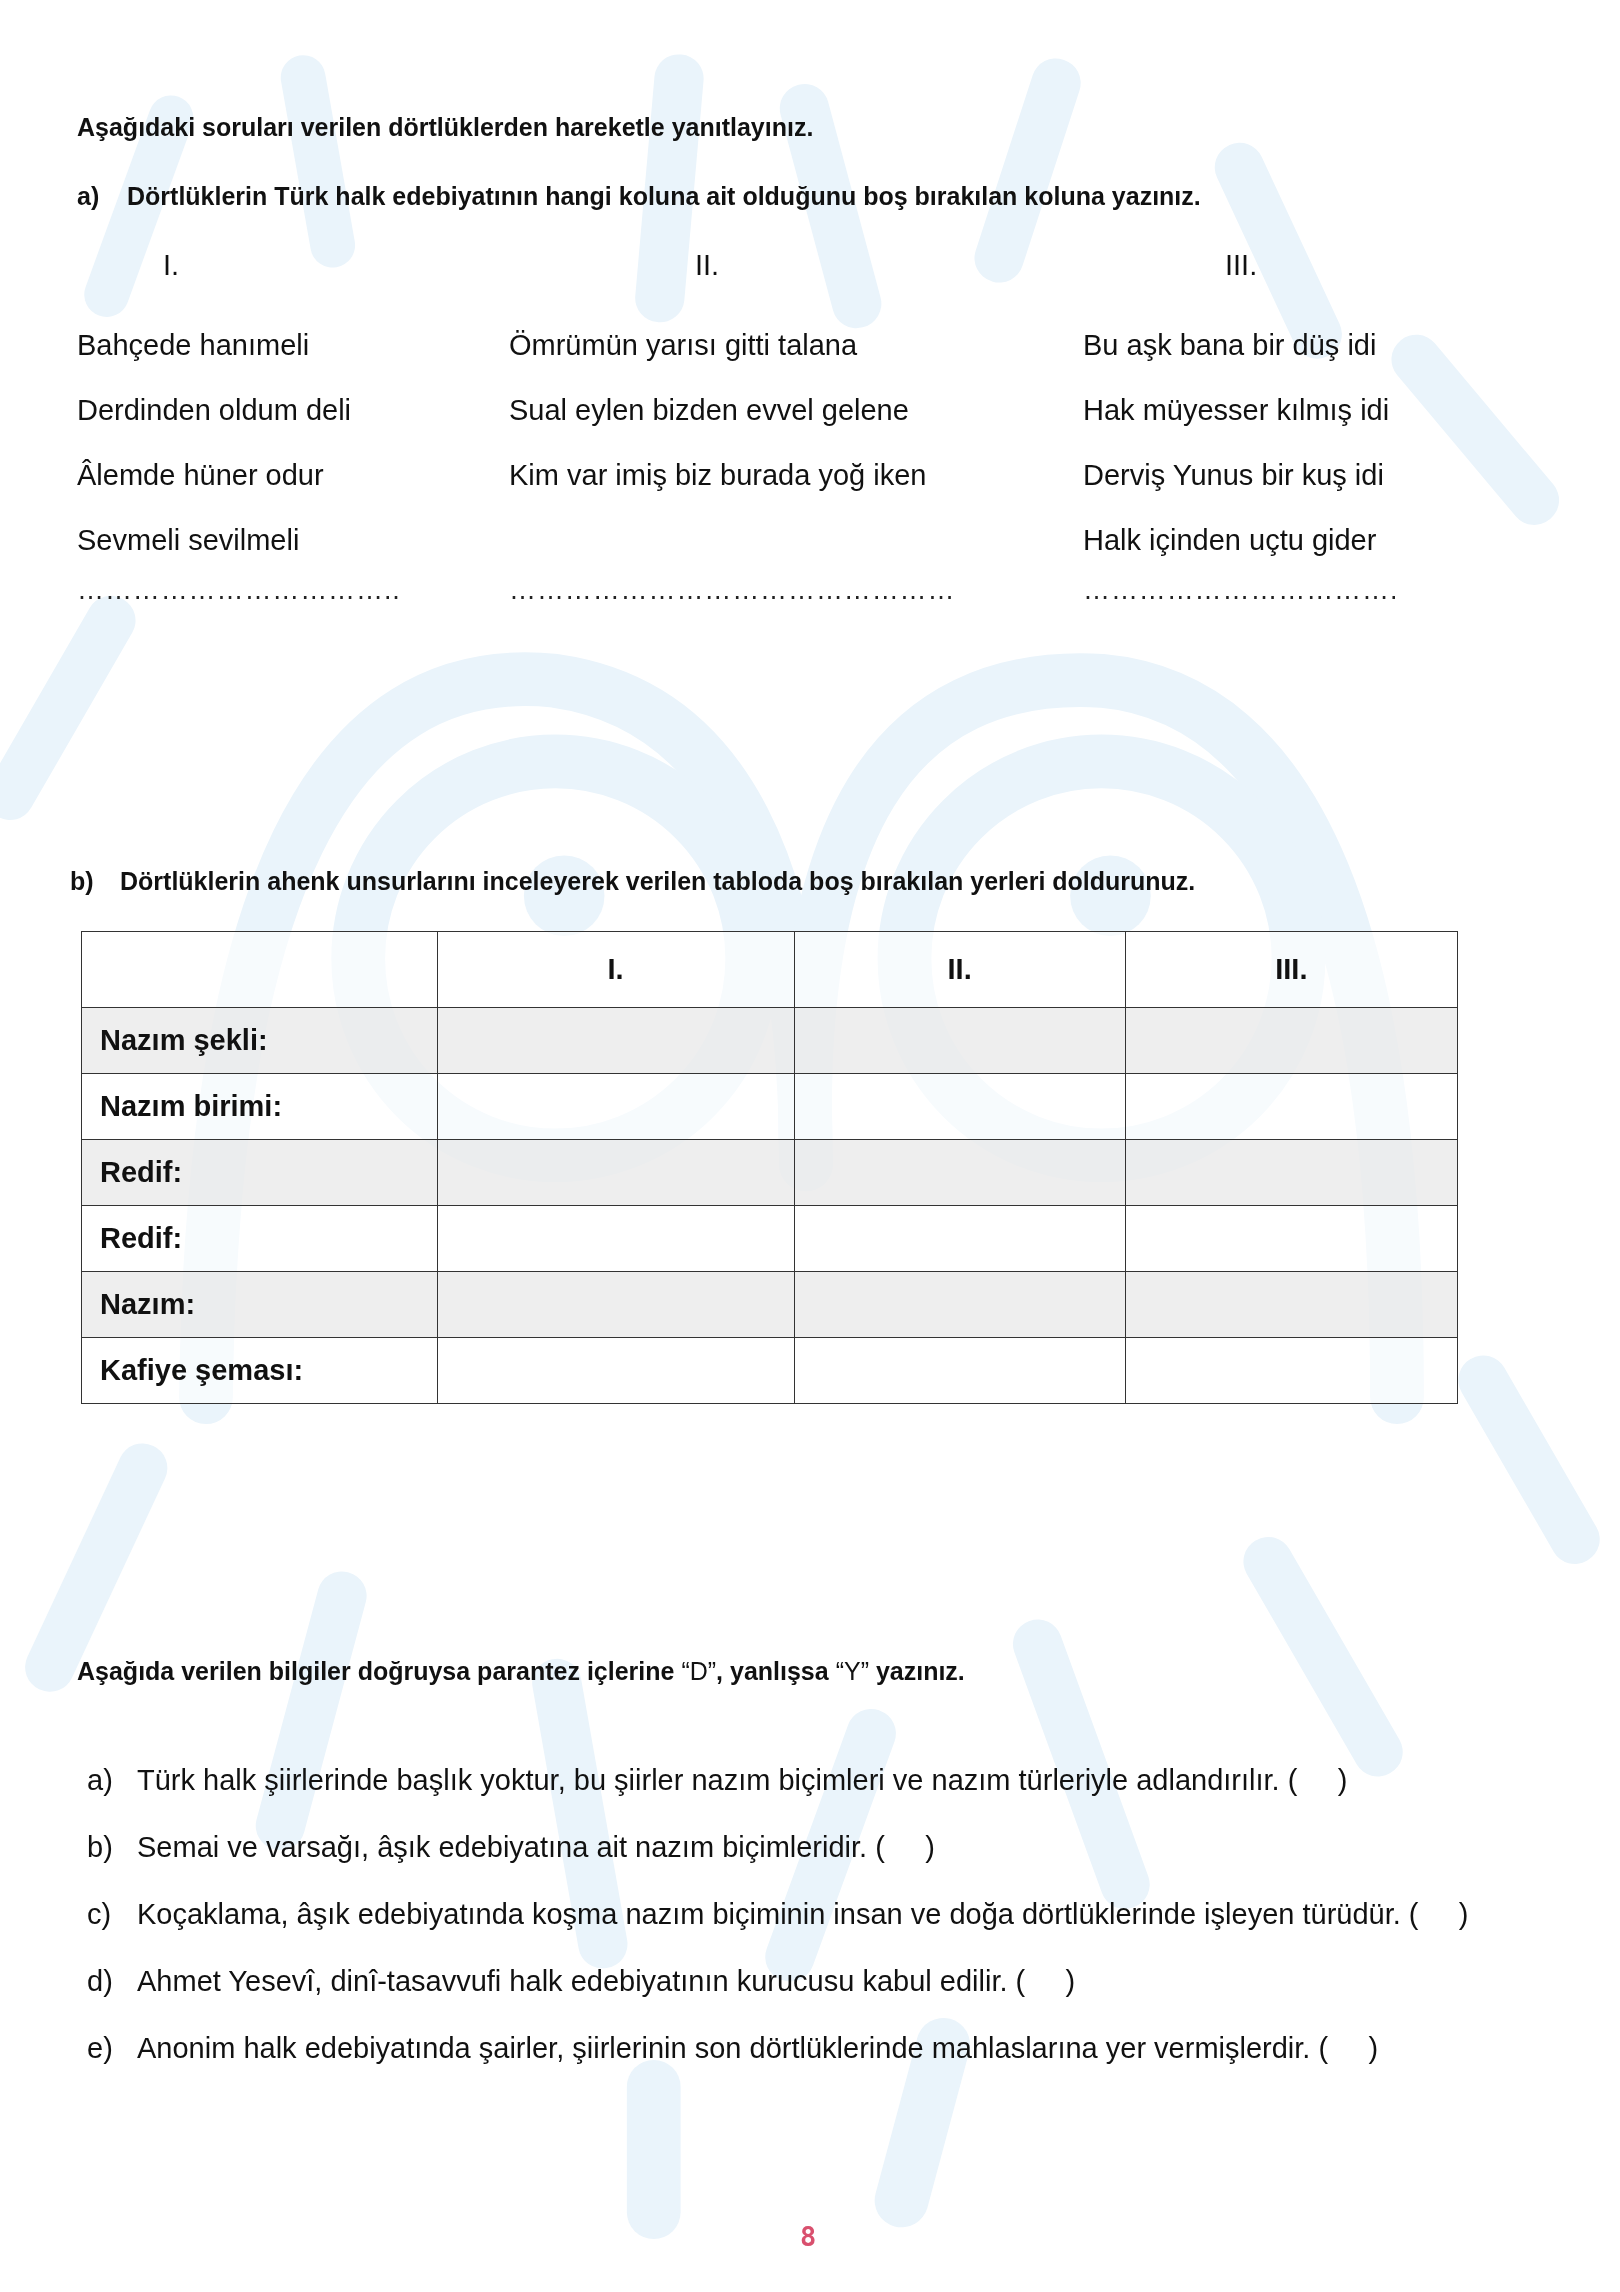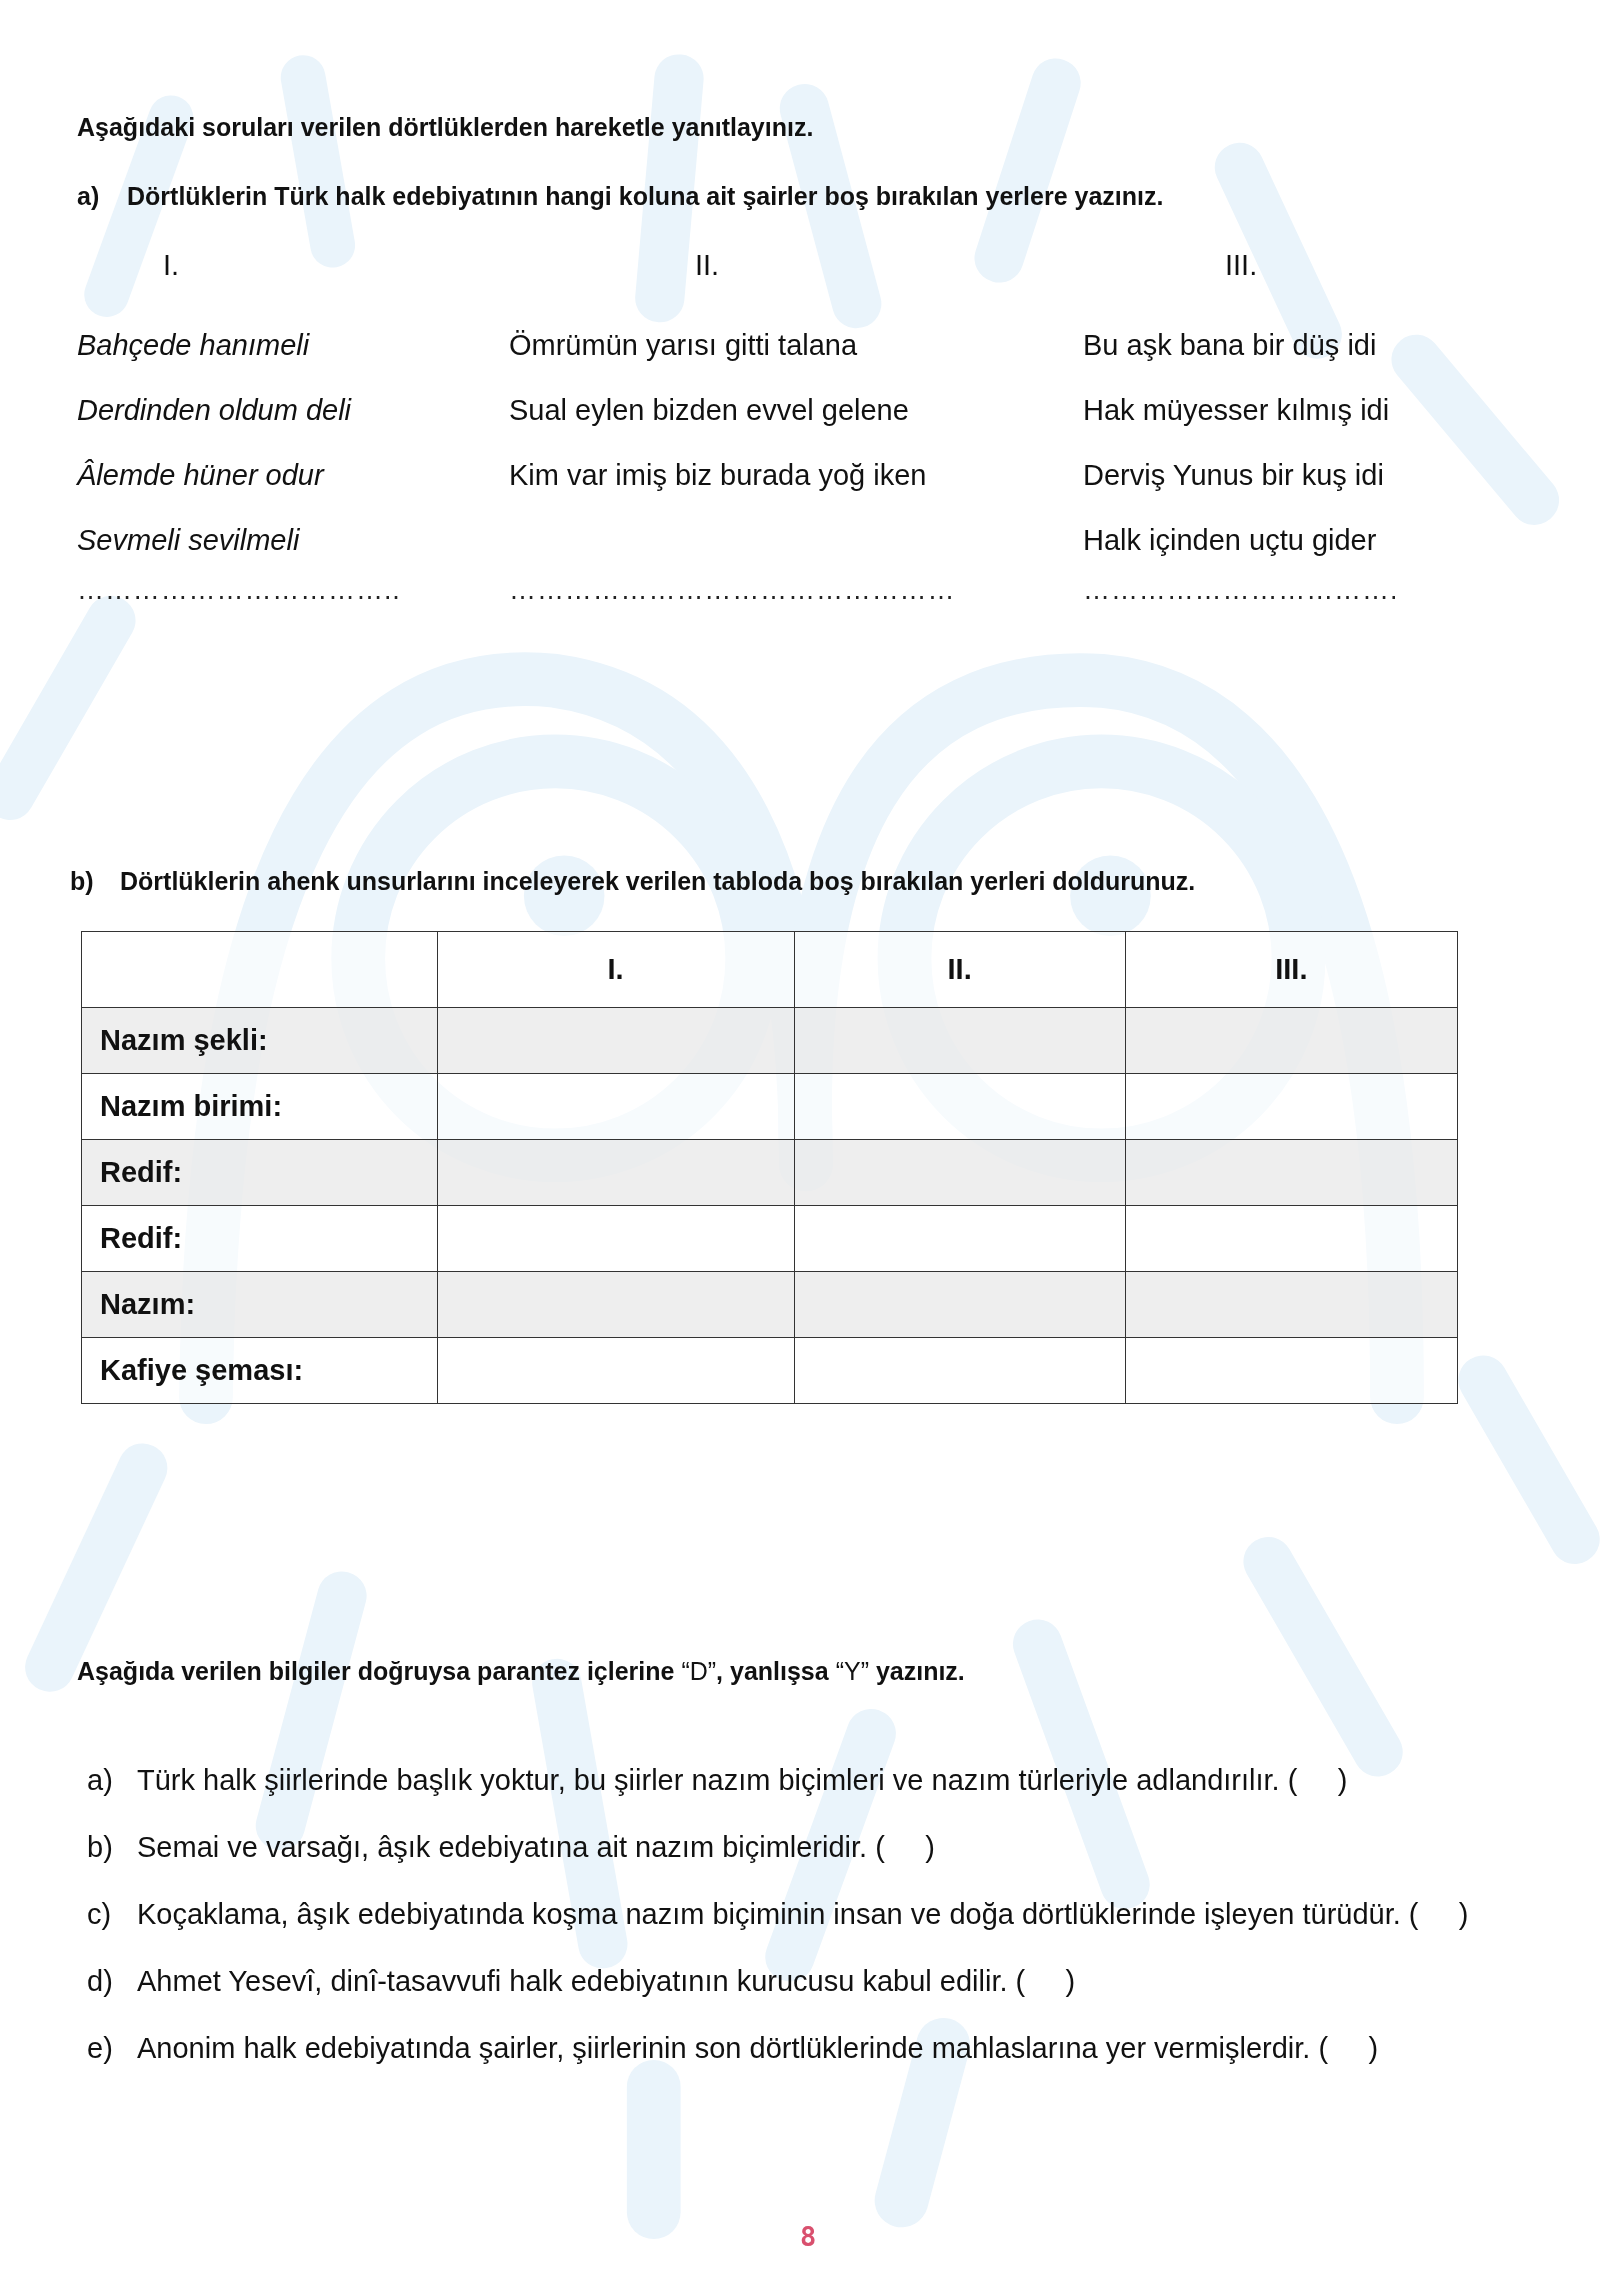--- a/index.html
+++ b/index.html
@@ -60,28 +60,28 @@
     <rect x="1180" y="1800" width="55" height="340" rx="27" transform="rotate(-20 1207 1970)"></rect>
     <rect x="1450" y="1700" width="55" height="300" rx="27" transform="rotate(-30 1477 1850)"></rect>
     <rect x="700" y="2300" width="60" height="200" rx="30"></rect>
     <rect x="1000" y="2250" width="60" height="240" rx="30" transform="rotate(15 1030 2370)"></rect>
   </g>
 </svg>
 
 <div class="abs h" style="left:77px; top:113px;">Aşağıdaki soruları verilen dörtlüklerden hareketle yanıtlayınız.</div>
 
 <div class="abs h" style="left:77px; top:182px;">
-  <span class="lbl">a)</span><span>Dörtlüklerin Türk halk edebiyatının hangi koluna ait şairler boş bırakılan yerlere yazınız.</span>
+  <span class="lbl">a)</span><span>Dörtlüklerin Türk halk edebiyatının hangi koluna ait olduğunu boş bırakılan koluna yazınız.</span>
 </div>
 
 <div class="abs t" style="left:163px; top:249px;">I.</div>
 <div class="abs t" style="left:695px; top:249px;">II.</div>
 <div class="abs t" style="left:1225px; top:249px;">III.</div>
 
-<div class="abs t" style="left:77px; top:313px; line-height:65px;font-style:italic;">
+<div class="abs t" style="left:77px; top:313px; line-height:65px;">
   <div>Bahçede hanımeli</div>
   <div>Derdinden oldum deli</div>
   <div>Âlemde hüner odur</div>
   <div>Sevmeli sevilmeli</div>
 </div>
 
 <div class="abs t" style="left:509px; top:313px; line-height:65px;">
   <div>Ömrümün yarısı gitti talana</div>
   <div>Sual eylen bizden evvel gelene</div>
   <div>Kim var imiş biz burada yoğ iken</div>

